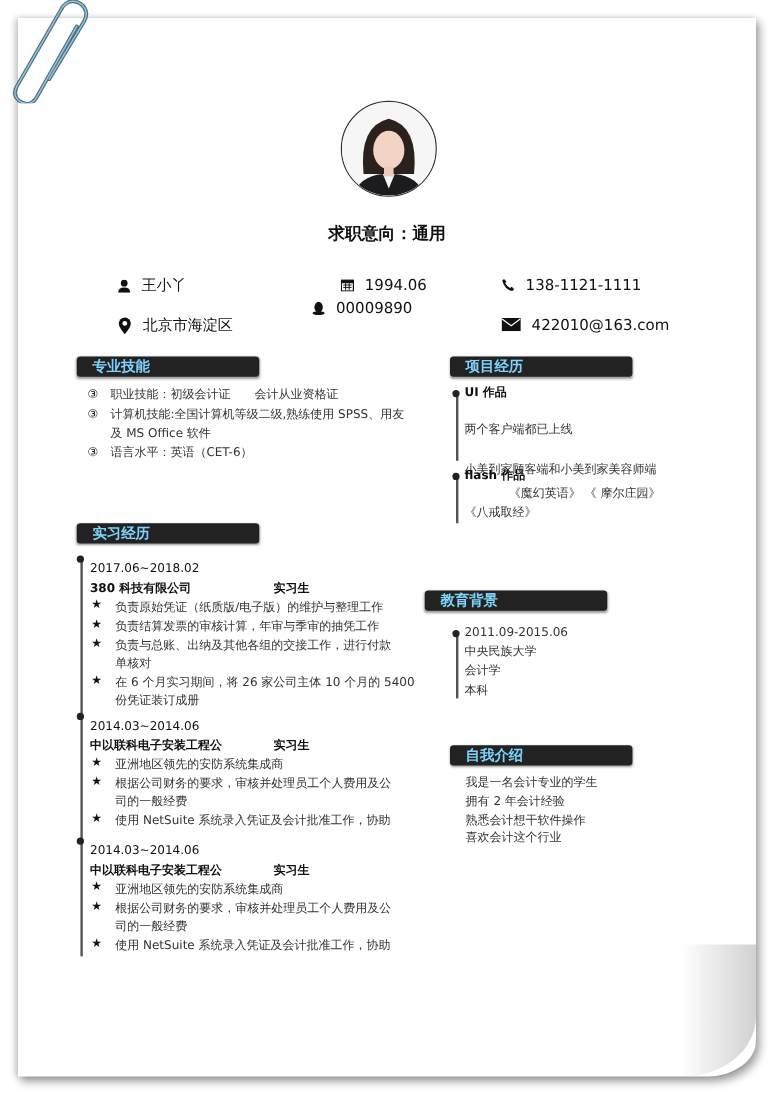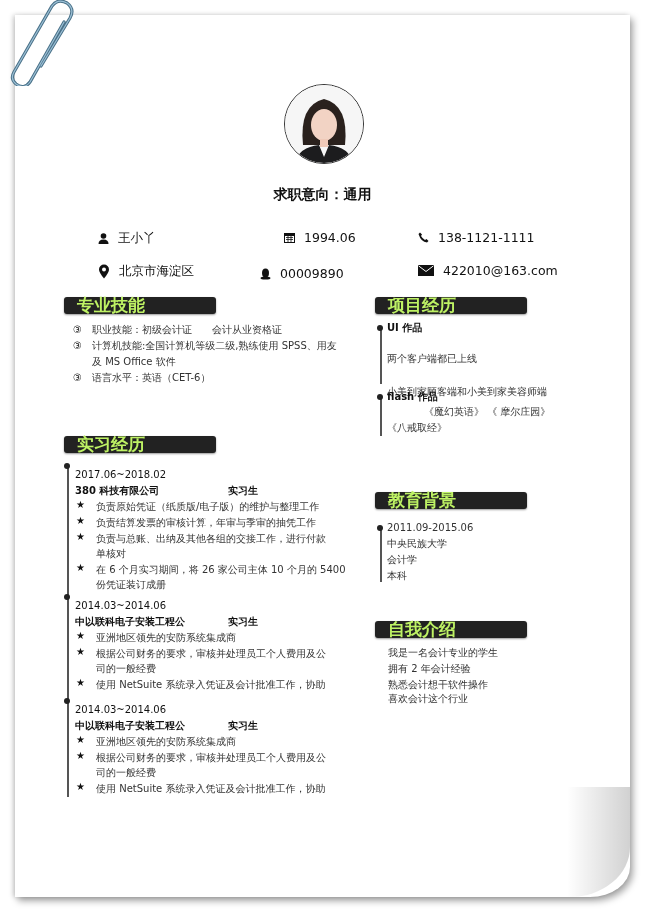--- a/index.html
+++ b/index.html
@@ -27,21 +27,21 @@
     border-radius:50%; border:1.5px solid #333; overflow:hidden; background:#f4f4f4;
   }
   .title {
     position:absolute; left:0; top:186px; width:645px; text-align:center;
     font-size:14px; font-weight:bold; color:#111;
   }
   .info { position:absolute; font-size:12.5px; color:#111; display:flex; align-items:center; }
   .info svg { margin-right:9px; }
   .sec-head {
     position:absolute; height:17px; background:#222; border-radius:3px;
-    color:#bef264; font-size:17px; line-height:17px; font-weight:bold;
+    color:#7dd3fc; font-size:12px; line-height:17px; font-weight:bold;
     box-shadow:0 1px 2px rgba(0,0,0,0.4);
   }
   .sec-head span { padding-left:13px; }
   .txt { position:absolute; font-size:10px; color:#333; line-height:15.5px; }
   .bold { font-weight:bold; color:#111; }
   .vline { position:absolute; width:1.5px; background:#555; }
   .dot { position:absolute; width:6px; height:6px; border-radius:50%; background:#222; }
   .bul { position:absolute; font-size:10px; color:#111; }
 </style>
 </head>
@@ -90,21 +90,21 @@
   <span>138-1121-1111</span>
 </div>
 
 <div class="info" style="left:98px; top:263px;">
   <svg width="12" height="15" viewBox="0 0 12 15">
       <path d="M6 14.5 Q1 8.5 1 5.5 A5 5 0 0 1 11 5.5 Q11 8.5 6 14.5Z" fill="#111"></path>
       <circle cx="6" cy="5.5" r="2" fill="#fff"></circle>
     </svg>
   <span>北京市海淀区</span>
 </div>
-<div class="info" style="left:260px; top:266px;justify-content:flex-end;">
+<div class="info" style="left:260px; top:249px;justify-content:flex-end;">
   <svg width="11" height="12" viewBox="0 0 11 12">
       <ellipse cx="5.5" cy="5" rx="3.5" ry="4.5" fill="#111"></ellipse>
       <ellipse cx="5.5" cy="10" rx="5" ry="1.6" fill="#111"></ellipse>
     </svg>
   <span>00009890</span>
 </div>
 <div class="info" style="left:418px; top:263px;">
   <svg width="16" height="11" viewBox="0 0 16 11">
       <rect x="0" y="0" width="16" height="11" fill="#111"></rect>
       <path d="M0.5 0.8 L8 6.5 L15.5 0.8" fill="none" stroke="#fff" stroke-width="1"></path>
@@ -168,21 +168,21 @@
 <div class="txt bold" style="left:75px; top:718px;">中以联科电子安装工程公</div>
 <div class="txt bold" style="left:228px; top:718px;">实习生</div>
 <div class="bul" style="left:76px; top:734px;">★</div>
 <div class="txt" style="left:96px; top:734px;">亚洲地区领先的安防系统集成商</div>
 <div class="bul" style="left:76px; top:750px;">★</div>
 <div class="txt" style="left:96px; top:750px;">根据公司财务的要求，审核并处理员工个人费用及公</div>
 <div class="txt" style="left:96px; top:765px;">司的一般经费</div>
 <div class="bul" style="left:76px; top:781px;">★</div>
 <div class="txt" style="left:96px; top:781px;">使用 NetSuite 系统录入凭证及会计批准工作，协助</div>
 
-<div class="sec-head" style="left:375px; top:492px; width:152px;"><span>教育背景</span></div>
+<div class="sec-head" style="left:354px; top:492px; width:152px;"><span>教育背景</span></div>
 <div class="vline" style="left:380px; top:527px; height:55px;"></div>
 <div class="dot" style="left:377px; top:525px;"></div>
 <div class="txt" style="left:387px; top:520px;text-align:right;">2011.09-2015.06</div>
 <div class="txt" style="left:387px; top:536px;">中央民族大学</div>
 <div class="txt" style="left:387px; top:552px;">会计学</div>
 <div class="txt" style="left:387px; top:568px;">本科</div>
 
 <div class="sec-head" style="left:375px; top:621px; width:152px;"><span>自我介绍</span></div>
 <div class="txt" style="left:388px; top:645px;">我是一名会计专业的学生</div>
 <div class="txt" style="left:388px; top:661px;">拥有 2 年会计经验</div>

